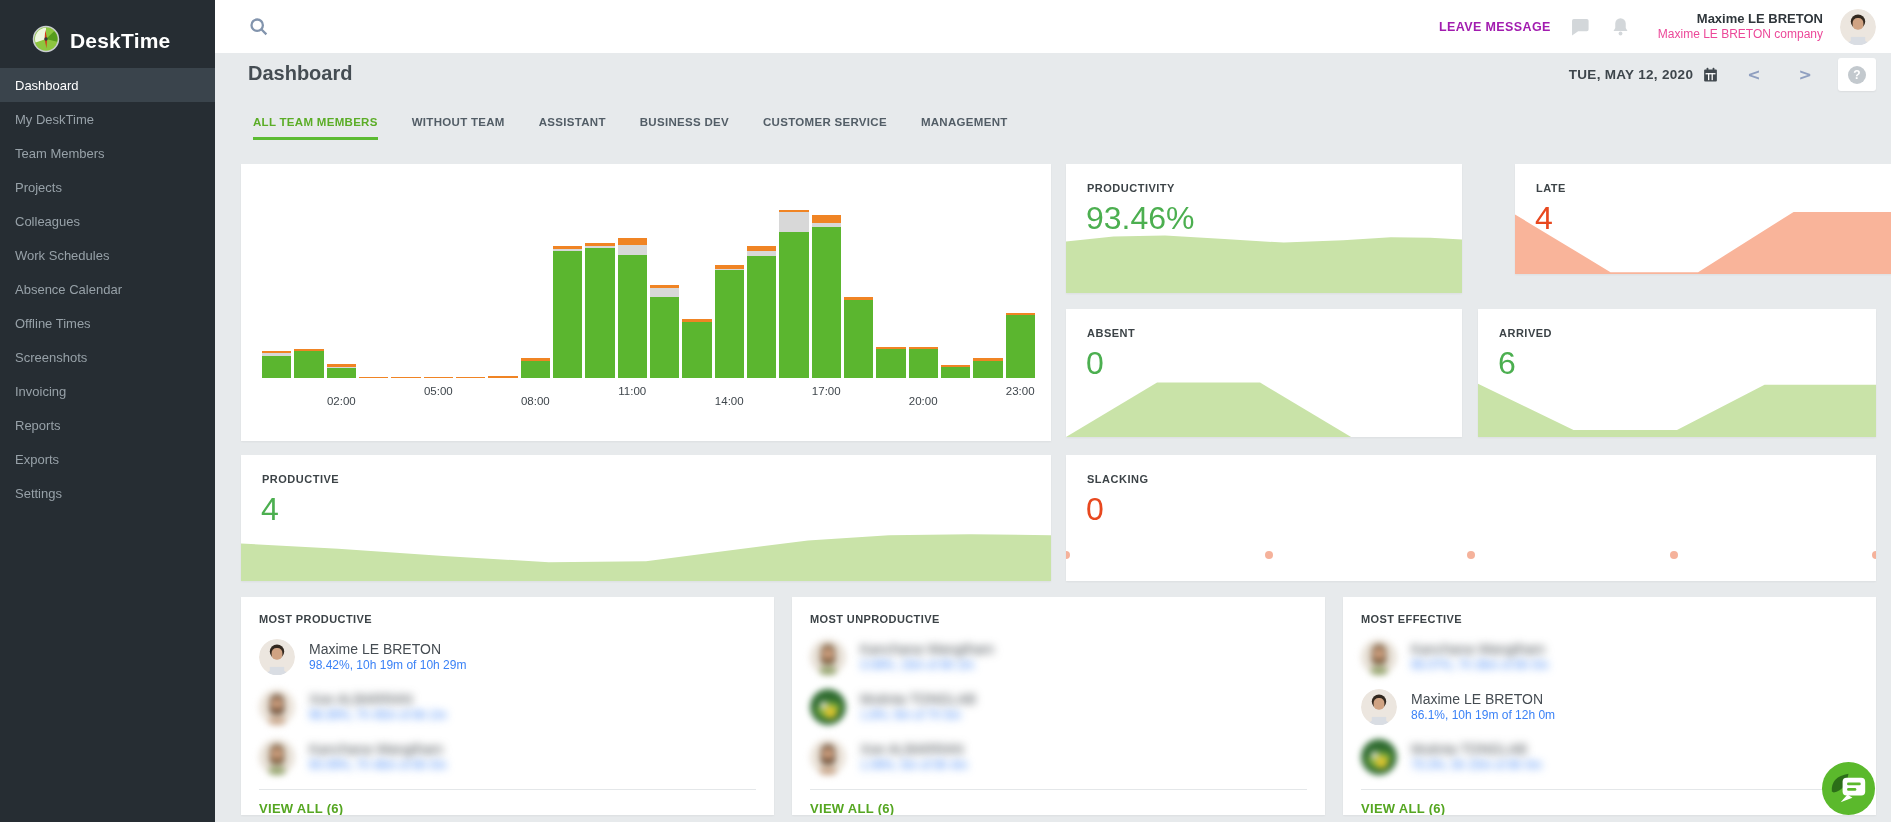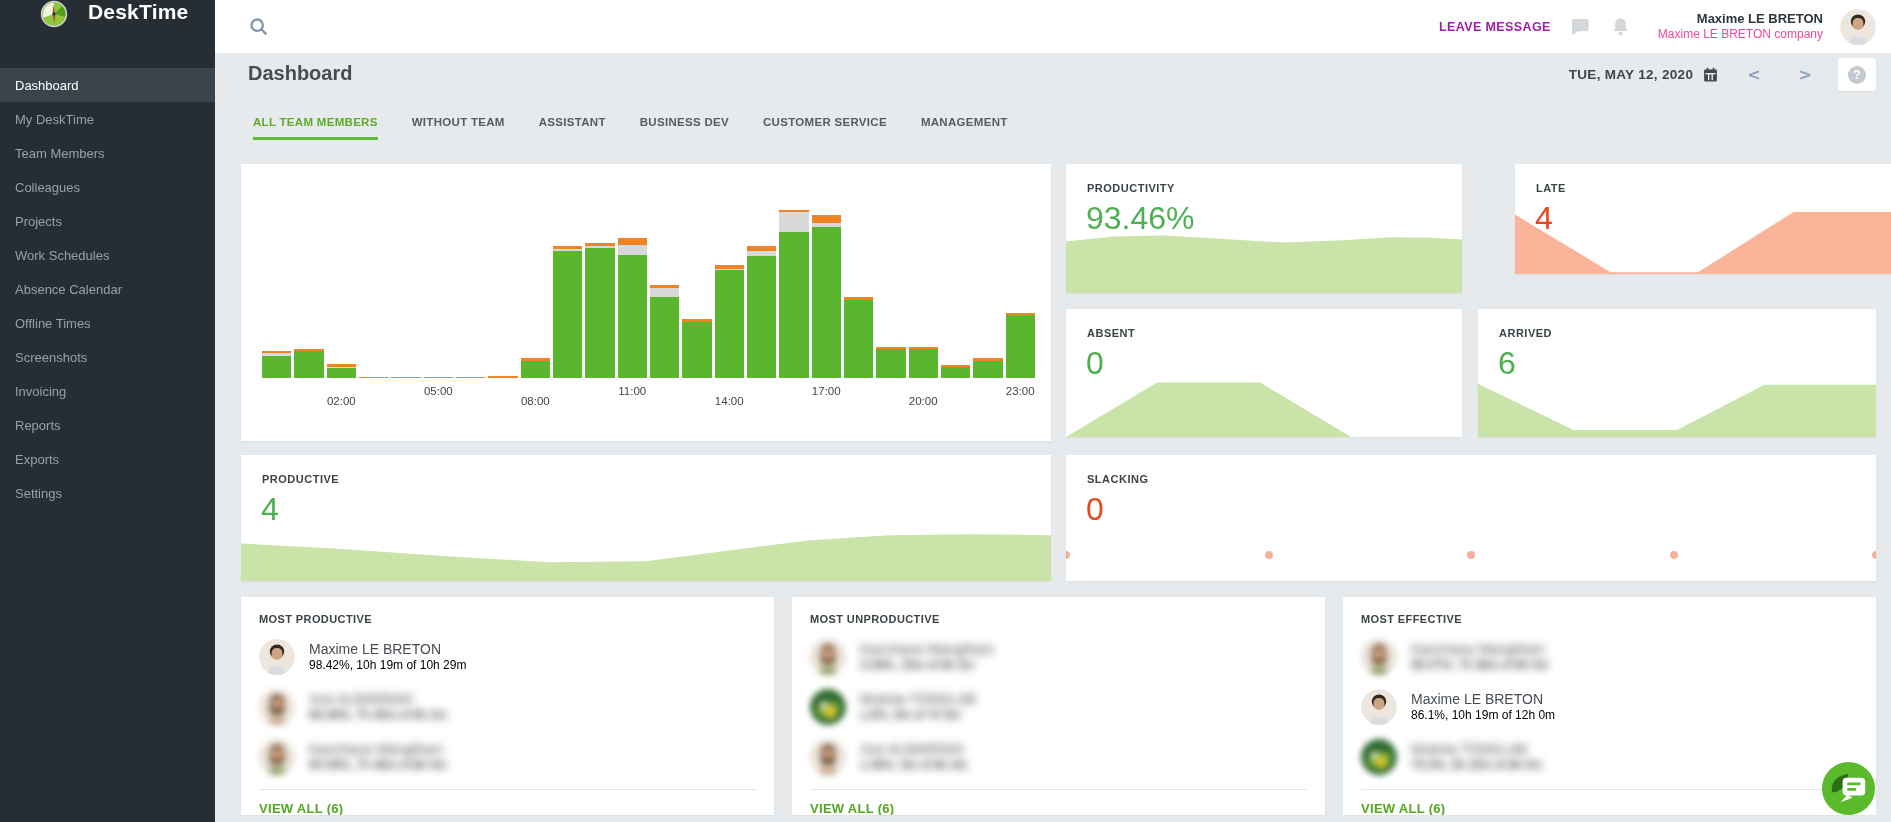--- a/index.html
+++ b/index.html
@@ -1,21 +1,21 @@
 <!DOCTYPE html>
 <html><head>
 <meta charset="utf-8">
 <style>
   * { margin:0; padding:0; box-sizing:border-box; }
   html,body { width:1891px; height:822px; overflow:hidden; }
   body { font-family:"Liberation Sans", sans-serif; background:#e7eaec; position:relative; }
 
   
   .sidebar { position:absolute; left:0; top:0; width:215px; height:822px; background:#262d33; z-index:5; }
-  .logo-row { height:53px; display:flex; align-items:flex-start; padding-left:40px; gap:20px; }
+  .logo-row { height:53px; display:flex; align-items:flex-end; padding-left:32px; gap:10px; }
   .logo-row svg { width:28px; height:28px; }
   .logo-text { color:#fff; font-size:21px; font-weight:bold; letter-spacing:.2px; }
   .side-menu { margin-top:15px; }
   .side-item { height:34px; display:flex; align-items:center; padding-left:15px; font-size:13px;
                color:#97a1a8; cursor:pointer; }
   .side-item.active { background:#3a444c; color:#ffffff; }
 
   
   .topbar { position:absolute; left:215px; top:0; width:1676px; height:53px; background:#ffffff;
             display:flex; align-items:center; padding:0 15px 0 33px; }
@@ -83,21 +83,21 @@
   .dot { position:absolute; width:8px; height:8px; border-radius:50%; transform:translate(-50%,-50%); top:79%; }
 
   
   .people-card { top:597px; width:533px; height:218px; padding:16px 18px 0 18px; }
   #people-0 { left:241px; } #people-1 { left:792px; } #people-2 { left:1343px; }
   .people-title { font-size:11px; font-weight:bold; color:#3c4347; letter-spacing:.4px; }
   .person-row { display:flex; align-items:center; gap:14px; margin-top:13px; height:37px; cursor:pointer; }
   .p-avatar { width:36px; height:36px; border-radius:50%; overflow:hidden; flex:none; }
   .p-avatar svg { width:36px; height:36px; display:block; }
   .p-name { font-size:14px; color:#454c52; line-height:1.3; }
-  .p-stats { font-size:12px; color:#000000; line-height:1.3; }
+  .p-stats { font-size:12px; color:#3b82f6; line-height:1.3; }
   .blurred .p-name, .blurred .p-stats { filter:blur(4px); }
   .blurred .p-avatar { filter:blur(3px); }
   .people-divider { border:none; border-top:1px solid #e4e7e9; margin-top:14px; }
   .view-all { font-size:13px; font-weight:bold; color:#55a621; letter-spacing:.3px;
               margin-top:11px; display:inline-block; cursor:pointer; }
 
   
   .chat-fab { position:absolute; left:1821px; top:761px; width:55px; height:55px; cursor:pointer; z-index:9; }
 </style>
 </head>
@@ -112,22 +112,22 @@
       <path d="M18 18 L28.5 8 A14.5 14.5 0 0 1 32.3 21.5 Z" fill="#569c1c"></path>
       <path d="M17 6 L19.4 17.2 L18.6 30 L16.2 18.4 Z" fill="#d23b1c"></path>
       <circle cx="18" cy="18" r="2.2" fill="#2f3a40"></circle>
     </svg>
     <span class="logo-text">DeskTime</span>
   </div>
   <nav class="side-menu" id="side-menu">
       <div class="side-item active">Dashboard</div>
       <div class="side-item">My DeskTime</div>
       <div class="side-item">Team Members</div>
+      <div class="side-item">Projects</div>
       <div class="side-item">Colleagues</div>
-      <div class="side-item">Projects</div>
       <div class="side-item">Work Schedules</div>
       <div class="side-item">Absence Calendar</div>
       <div class="side-item">Offline Times</div>
       <div class="side-item">Screenshots</div>
       <div class="side-item">Invoicing</div>
       <div class="side-item">Reports</div>
       <div class="side-item">Exports</div>
       <div class="side-item">Settings</div>
     </nav>
 </aside>

